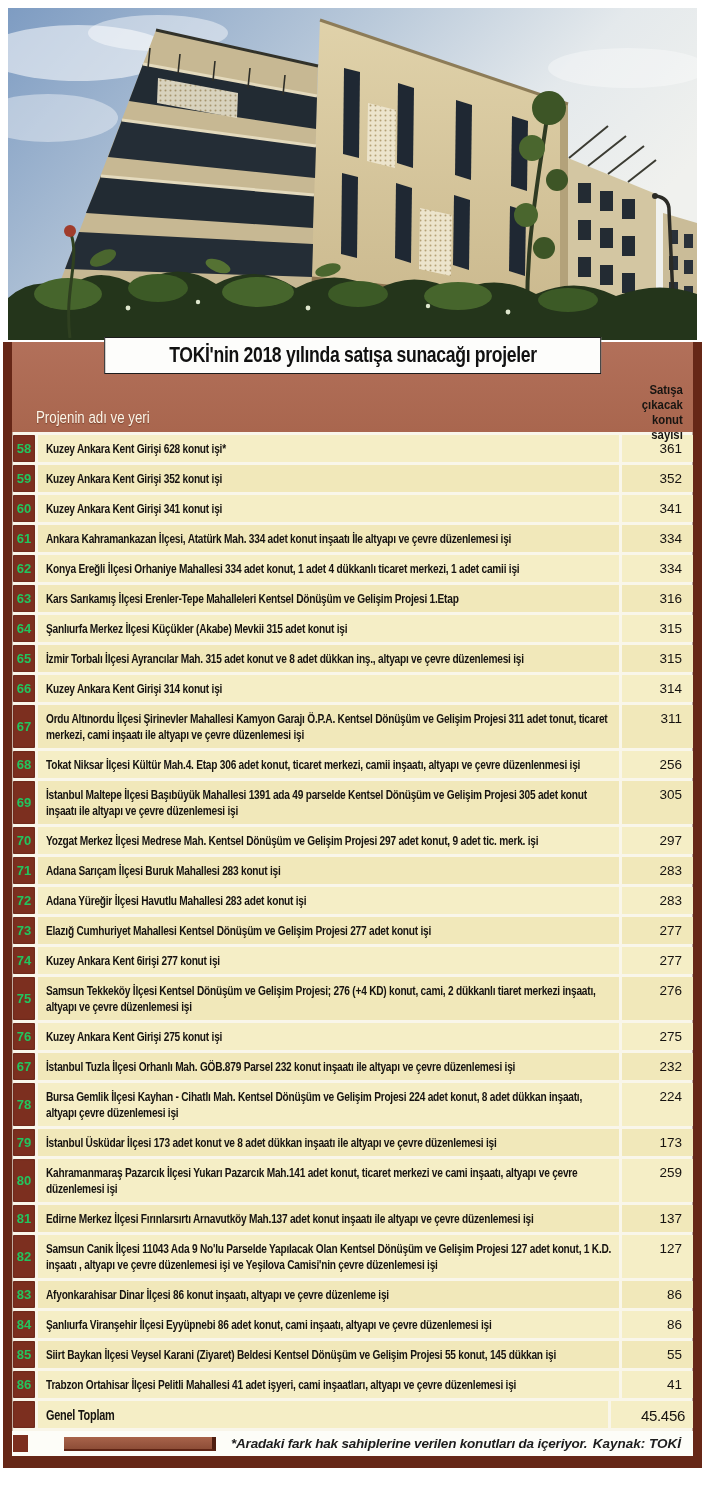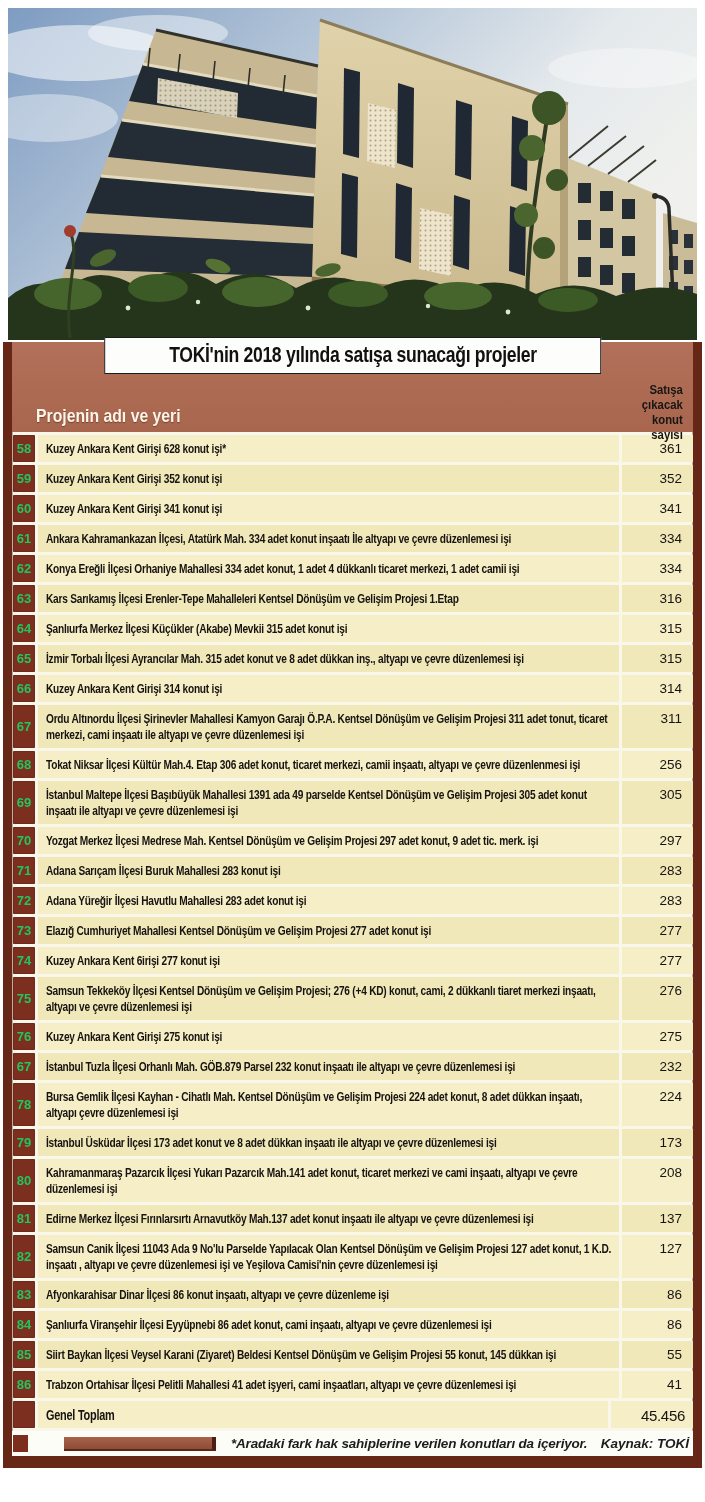--- a/index.html
+++ b/index.html
@@ -14,21 +14,21 @@
   .frame{margin:2px 3px 0 3px;background:var(--gap);border-left:9px solid var(--frame);
          border-right:9px solid var(--frame);border-bottom:12px solid var(--frame);
          position:relative;box-shadow:inset 0 0 0 1px rgba(90,35,20,.35);}
   .band{position:relative;height:90px;background:linear-gradient(180deg,var(--band) 0%,var(--band2) 100%);}
   .title-box{position:absolute;left:50%;top:-5px;transform:translateX(-50%);
              background:#fdfdfb;border:1px solid #1c1c1c;padding:4px 18px 5px 18px;white-space:nowrap;z-index:3;}
   .title-box .t{display:inline-block;transform:scaleX(.8);transform-origin:50% 50%;
                 font-size:22px;font-weight:bold;color:#111;letter-spacing:-0.4px;}
   .col-count{position:absolute;right:10px;top:40px;text-align:right;font-size:13.5px;font-weight:bold;
              color:#181512;line-height:15px;white-space:pre-line;transform:scaleX(.84);transform-origin:100% 0;}
-  .col-project{position:absolute;left:24px;bottom:5px;color:#fdf6e8;font-size:19px;font-weight:bold;
+  .col-project{position:absolute;left:24px;bottom:5px;color:#fdf6e8;font-size:16px;font-weight:normal;
                text-shadow:0 1px 1px rgba(70,30,15,.5);}
   .col-project .cond{width:120%;transform:scaleX(.83);}
 
   
   .tbody{padding-top:3px;}
   .row{display:flex;margin:0 0 3px 0;align-items:stretch;}
   .badge{flex:none;width:22px;margin-left:1px;background:var(--badge);color:#22c55e;
          display:flex;align-items:center;justify-content:center;font-size:13px;font-weight:bold;
          border-radius:1px;box-shadow:inset 0 0 2px rgba(0,0,0,.35);}
   .cell{flex:1;background:var(--rowbg);padding:5.5px 6px 5.5px 8px;margin-left:3px;overflow:hidden;
@@ -45,21 +45,21 @@
   .total .num{width:74px;font-size:15px;padding-right:8px;letter-spacing:-0.3px;}
 
   
   .footrow{display:flex;align-items:center;height:25px;background:#fdfdf8;margin-top:1px;padding:0 4px 0 1px;}
   .foot-sq{flex:none;width:15px;height:17px;background:var(--badge);}
   .foot-bar{flex:none;width:148px;height:12px;margin-left:36px;
             background:linear-gradient(180deg,#a8634a,#8d4d37);border-bottom:2px solid #5f2414;
             border-right:4px solid #4f1e10;}
   .foot-text{flex:1;font-size:13.5px;font-style:italic;font-weight:600;color:#1d1d1d;
              margin-left:15px;letter-spacing:-0.2px;}
-  .foot-src{flex:none;font-size:13.5px;font-style:italic;font-weight:600;color:#1d1d1d;margin-right:0;}
+  .foot-src{flex:none;font-size:13.5px;font-style:italic;font-weight:600;color:#1d1d1d;margin-right:8px;}
 </style>
 </head>
 <body>
 
 <div class="page">
 
   <div class="photo-wrap">
     <svg width="689" height="332" viewBox="0 0 689 332">
       <defs>
         <linearGradient id="sky" x1="0" y1="0" x2="1" y2="0.45">
@@ -374,21 +374,21 @@
       <span class="cond">İstanbul Üsküdar İlçesi 173 adet konut ve 8 adet dükkan inşaatı ile altyapı ve çevre düzenlemesi işi</span>
     </div>
     <div class="num">173</div>
   </div>
 
   <div class="row">
     <span class="badge">80</span>
     <div class="cell">
       <span class="cond">Kahramanmaraş Pazarcık İlçesi Yukarı Pazarcık Mah.141 adet konut, ticaret merkezi ve cami inşaatı, altyapı ve çevre düzenlemesi işi</span>
     </div>
-    <div class="num">208</div>
+    <div class="num">259</div>
   </div>
 
   <div class="row alt">
     <span class="badge">81</span>
     <div class="cell">
       <span class="cond">Edirne Merkez İlçesi Fırınlarsırtı Arnavutköy Mah.137 adet konut inşaatı ile altyapı ve çevre düzenlemesi işi</span>
     </div>
     <div class="num">137</div>
   </div>
 

